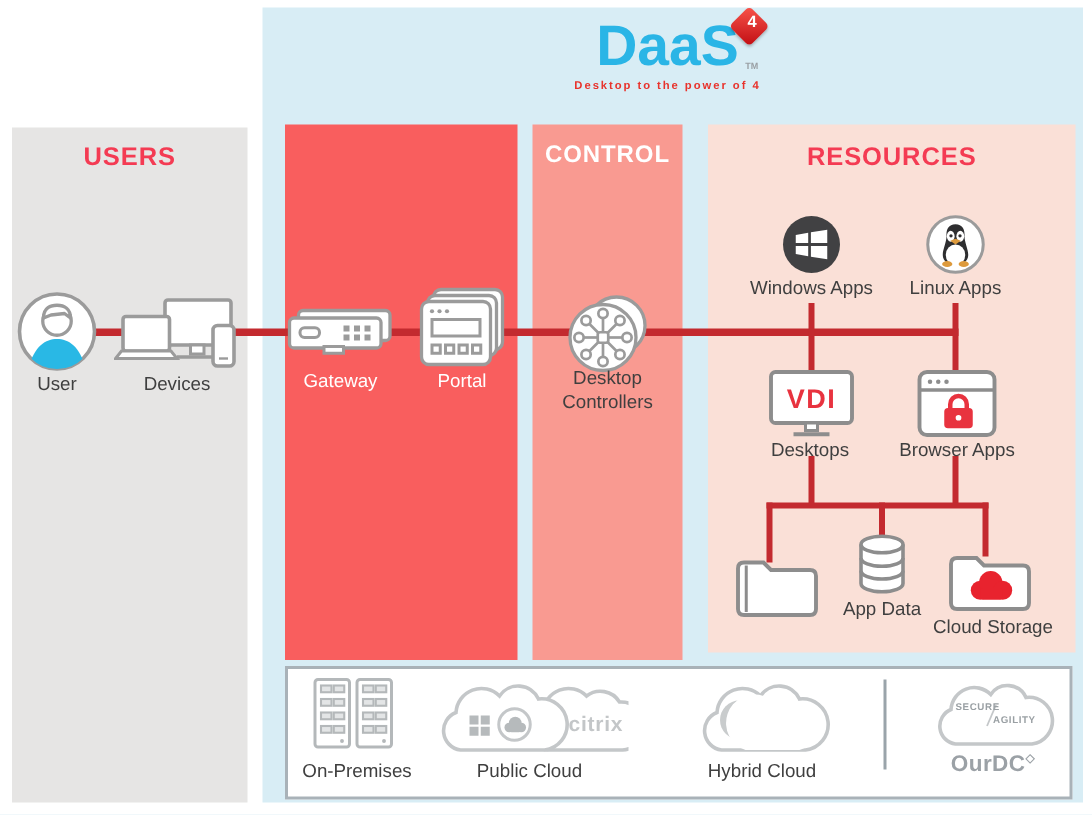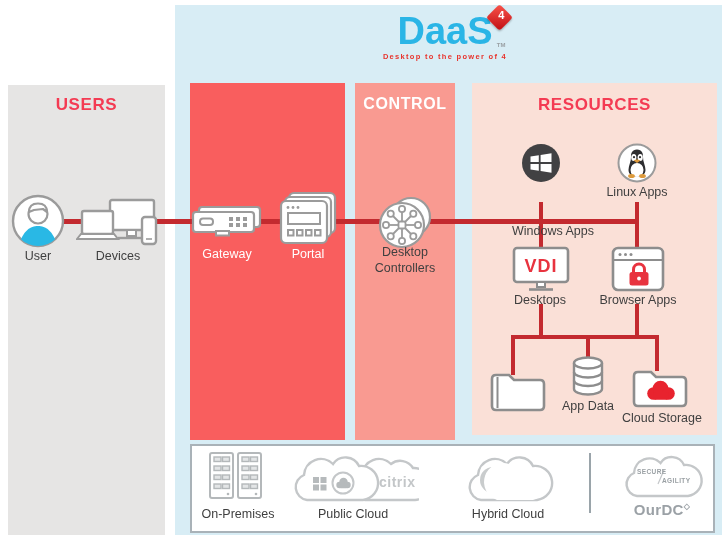--- a/index.html
+++ b/index.html
@@ -149,21 +149,21 @@
 
   <svg class="icon" style="left:521px;top:143px;" width="40" height="40" viewBox="0 0 40 40">
     <circle cx="20" cy="20" r="19" fill="#414143"></circle>
     <g fill="#fff">
       <path d="M9.5 13.6 L17.8 12.2 L17.8 19 L9.5 19 Z"></path>
       <path d="M19.6 11.9 L30.5 10.2 L30.5 19 L19.6 19 Z"></path>
       <path d="M9.5 21 L17.8 21 L17.8 27.8 L9.5 26.4 Z"></path>
       <path d="M19.6 21 L30.5 21 L30.5 29.8 L19.6 28.1 Z"></path>
     </g>
   </svg>
-  <div class="lbl" style="left:508px;top:185px;width:90px;margin-top:39px;">Windows Apps</div>
+  <div class="lbl" style="left:496px;top:185px;width:90px;">Windows Apps</div>
 
   <svg class="icon" style="left:617px;top:143px;" width="40" height="40" viewBox="0 0 40 40">
     <circle cx="20" cy="20" r="18.5" fill="#fff" stroke="#9b9b9b" stroke-width="2"></circle>
     <path d="M20 6.5 C15 6.5 13.8 10.5 14 14 C14.2 18 11.5 23 11.5 27 C11.5 31.5 15.5 33.5 20 33.5 C24.5 33.5 28.5 31.5 28.5 27 C28.5 23 25.8 18 26 14 C26.2 10.5 25 6.5 20 6.5 Z" fill="#2e2e30"></path>
     <ellipse cx="16.8" cy="14.5" rx="2.6" ry="3.6" fill="#fff"></ellipse>
     <ellipse cx="23.2" cy="14.5" rx="2.6" ry="3.6" fill="#fff"></ellipse>
     <circle cx="17" cy="14.2" r="1.1" fill="#2e2e30"></circle>
     <circle cx="23" cy="14.2" r="1.1" fill="#2e2e30"></circle>
     <path d="M16.5 17.5 L20 16.2 L23.5 17.5 L20 20 Z" fill="#dd9a3c"></path>
     <ellipse cx="20" cy="27" rx="6.5" ry="7" fill="#fff"></ellipse>

